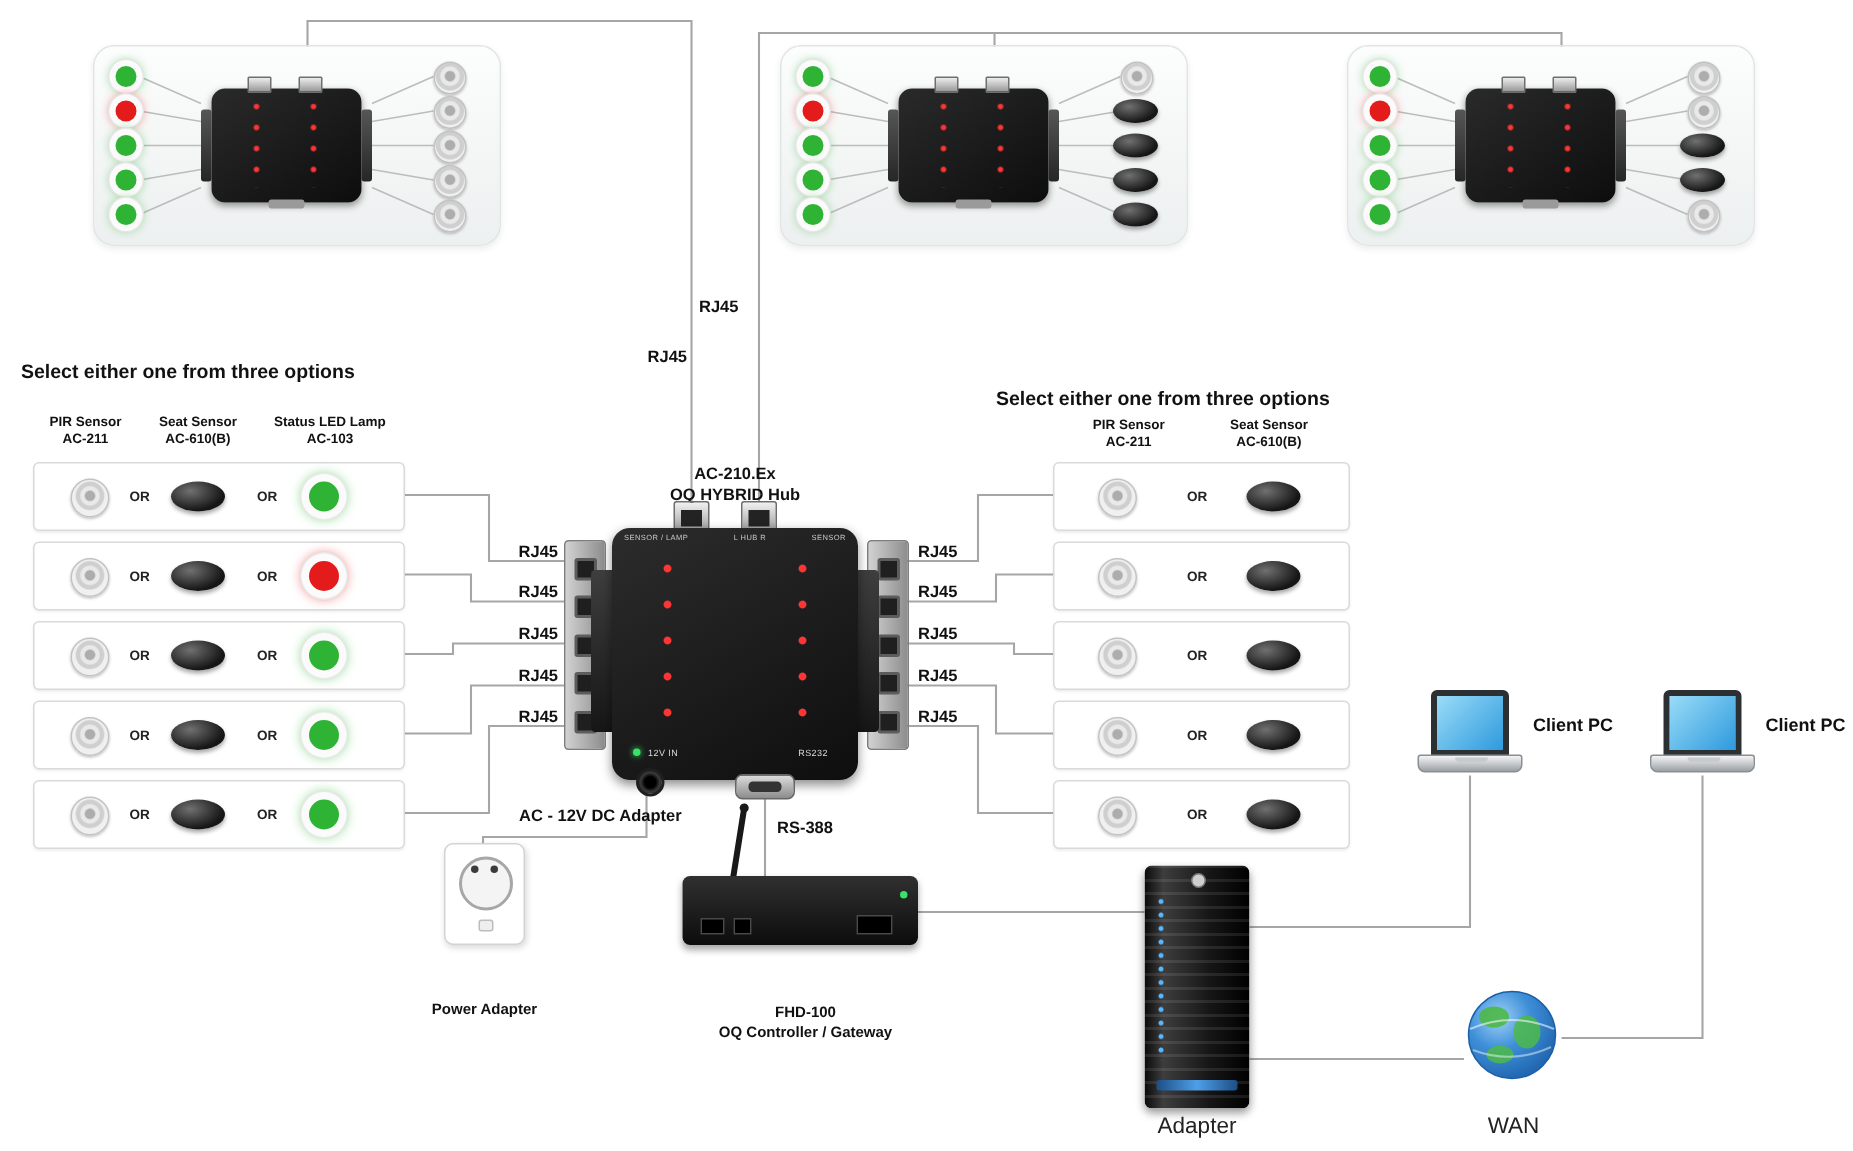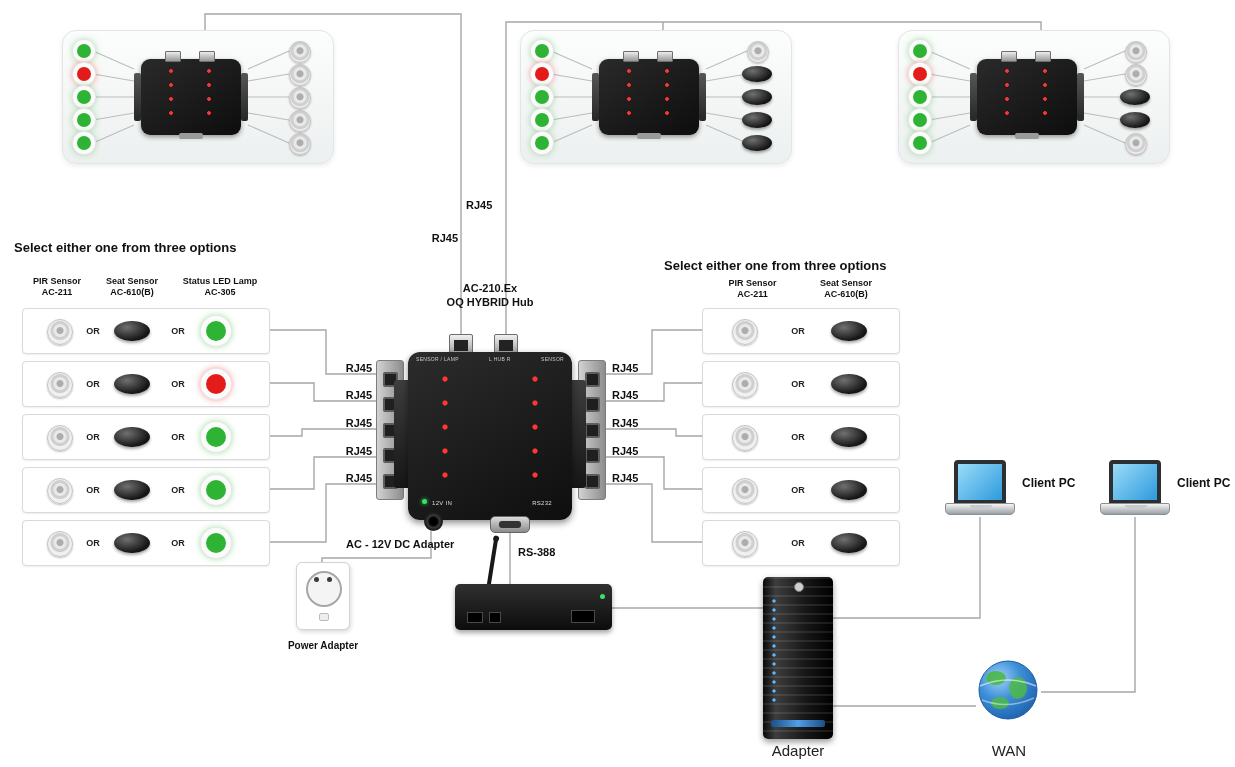--- a/index.html
+++ b/index.html
@@ -100,21 +100,21 @@
 
   .laptop{position:absolute;width:70px;height:58px;}
   .lscreen{position:absolute;left:9px;top:0;width:52px;height:44px;box-sizing:border-box;border:4px solid #2d3033;
            border-radius:4px 4px 0 0;background:linear-gradient(135deg,#9adcf8,#2e9add);}
   .lbase{position:absolute;left:0;top:43px;width:70px;height:12px;border:1px solid #8a8f94;box-sizing:border-box;
          background:linear-gradient(#f4f4f4,#9ba1a6);border-radius:2px 2px 5px 5px;}
   .lbase::after{content:"";position:absolute;left:24px;top:1px;width:22px;height:3px;background:#c7cbce;border-radius:0 0 3px 3px;}
 
   .biglab{position:absolute;font-size:15px;color:#222;text-align:center;}
   .pclab{position:absolute;font-size:12px;font-weight:bold;color:#111;}
-  .devlab{position:absolute;text-align:center;font-weight:bold;color:#111;line-height:1.25;}
+  .devlab{position:absolute;text-align:center;font-weight:bold;color:#111;line-height:1.25;margin-top:28px;}
 </style>
 </head>
 <body>
 
 <div class="stage">
 
   <svg class="wires" width="1235" height="767">
     <path d="M461 334 L461 14 L205 14 L205 50"></path>
     <path d="M506 334 L506 22 L1041 22 L1041 50 M663 22 L663 50"></path>
     <path d="M268 330 H326 V374 H376 M268 383 H314 V401 H376 M268 436 H302 V429 H376 M268 489 H314 V457 H376 M268 542 H326 V484 H376"></path>
@@ -204,21 +204,21 @@
   <div class="colhead" style="left:17px;top:276px;width:80px;">
     <span>PIR Sensor</span>
     <span>AC-211</span>
   </div>
   <div class="colhead" style="left:92px;top:276px;width:80px;">
     <span>Seat Sensor</span>
     <span>AC-610(B)</span>
   </div>
   <div class="colhead" style="left:172px;top:276px;width:96px;">
     <span>Status LED Lamp</span>
-    <span>AC-305</span>
+    <span>AC-103</span>
   </div>
 
   <div class="row-box" style="left:22px;top:308px;width:246px;">
     <div class="dome" style="left:24px;top:10px;"></div>
     <div class="or" style="left:58px;top:17px;">OR</div>
     <div class="oval" style="left:91px;top:12px;"></div>
     <div class="or" style="left:143px;top:17px;">OR</div>
     <div class="led lamp" style="left: 183px; top: 12px; color: rgb(47, 179, 53);"></div>
   </div>
   <div class="row-box" style="left:22px;top:361px;width:246px;">
@@ -347,20 +347,24 @@
   </div>
   <div class="devlab" style="left:286px;top:640px;width:74px;font-size:10px;">Power Adapter</div>
 
   <div class="lab-sm" style="left:518px;top:546px;">RS-388</div>
   <div class="gw-ant"></div>
   <div class="gw-body">
     <div class="gw-det" style="left:12px;top:28px;width:14px;height:9px;"></div>
     <div class="gw-det" style="left:34px;top:28px;width:10px;height:9px;"></div>
     <div class="gw-det" style="left:116px;top:26px;width:22px;height:11px;"></div>
     <div class="gw-det" style="left:145px;top:10px;width:5px;height:5px;border-radius:50%;background:#37e267;border:none;"></div>
+  </div>
+  <div class="devlab" style="left:452px;top:642px;width:170px;font-size:10px;">
+    <span style="display:block;">FHD-100</span>
+    <span style="display:block;">OQ Controller / Gateway</span>
   </div>
 
   <div class="server">
     <div class="btn"></div>
   </div>
   <div class="biglab" style="left:763px;top:742px;width:70px;">Adapter</div>
 
   <svg class="abs" style="left:976px;top:658px;" width="64" height="64" viewBox="0 0 64 64">
     <defs>
       <radialGradient id="gw" cx="35%" cy="30%" r="80%">

